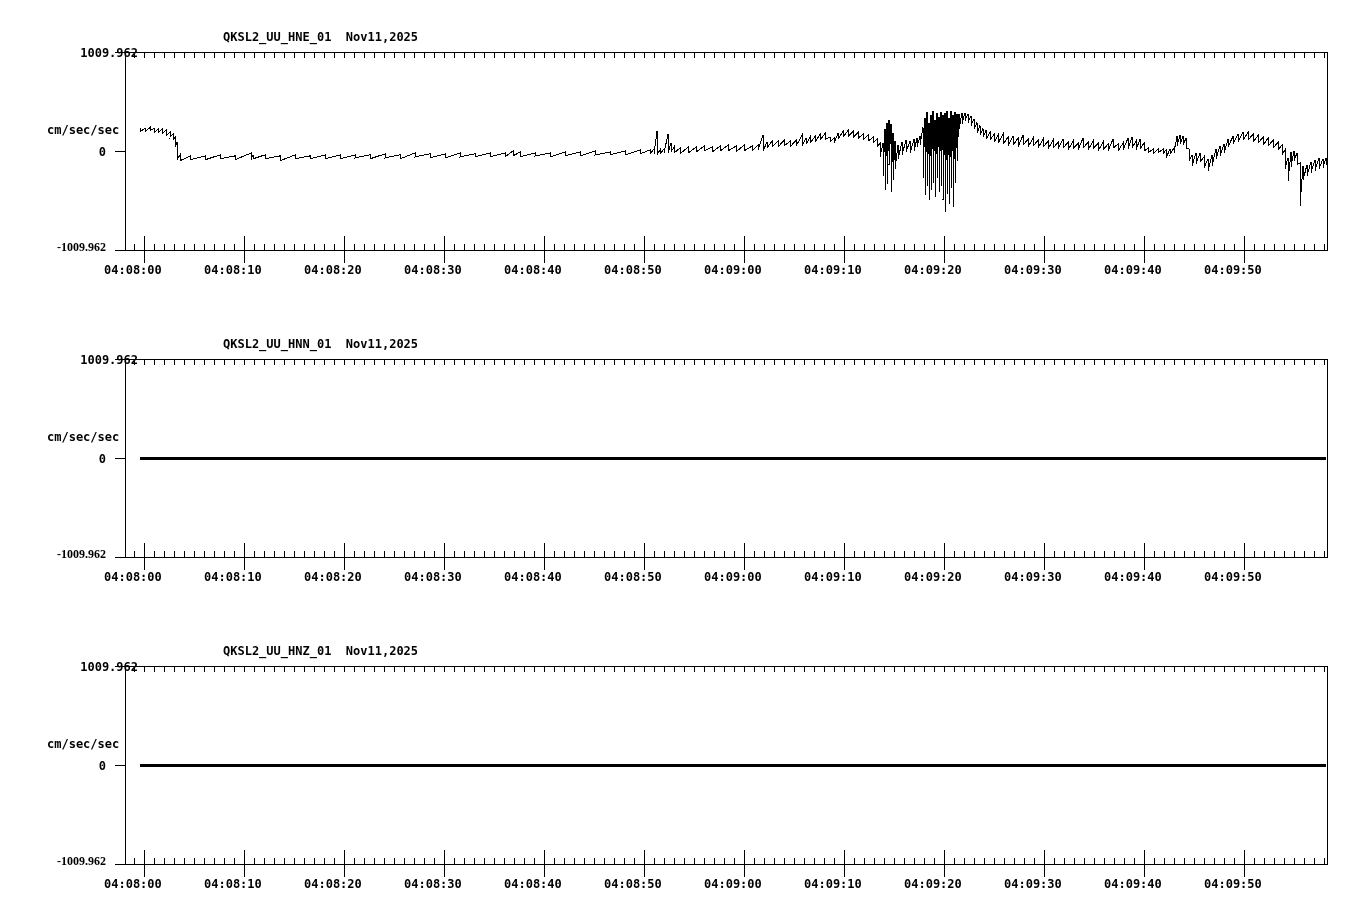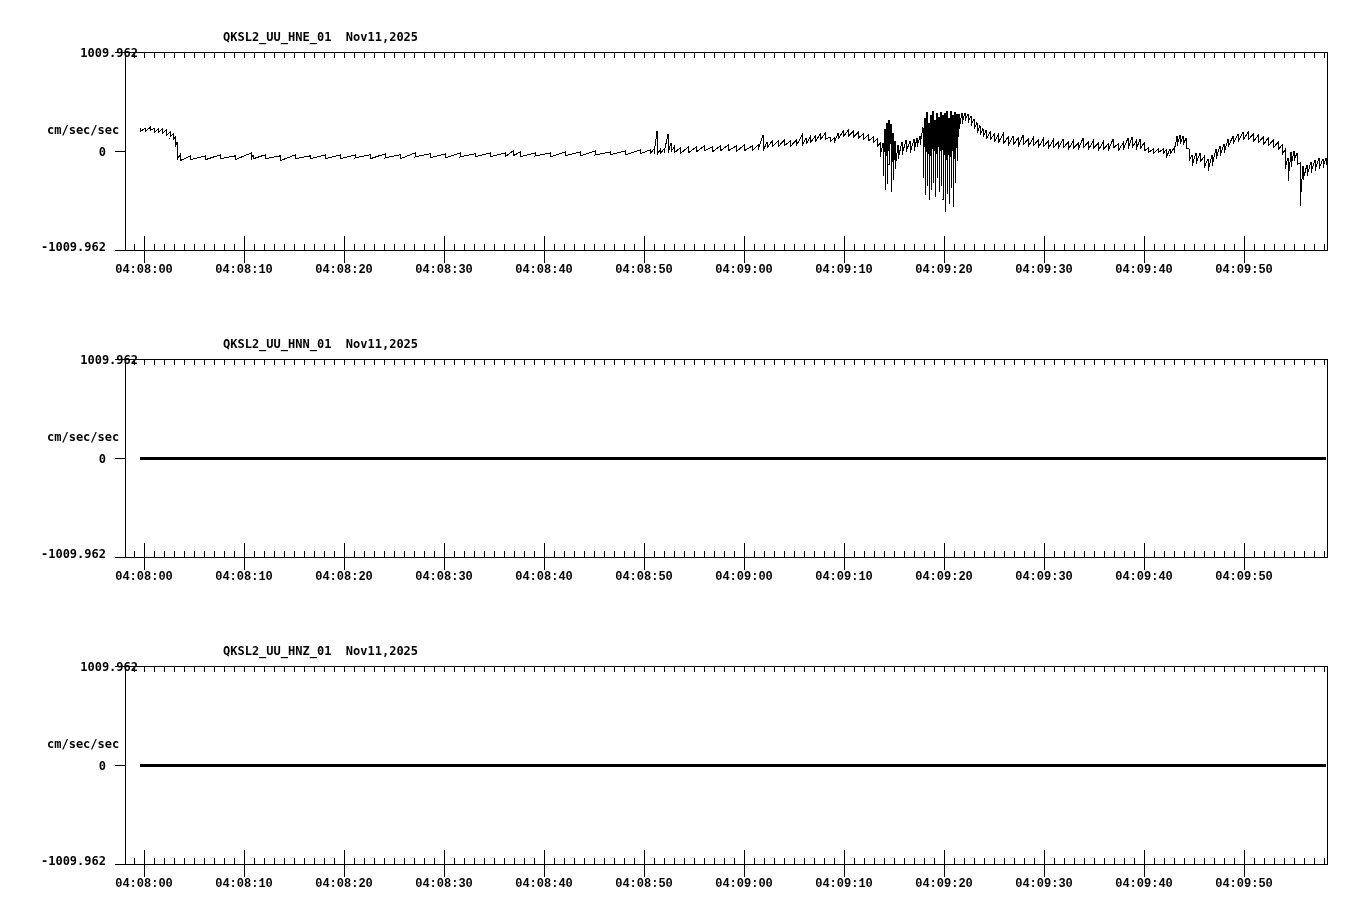--- a/index.html
+++ b/index.html
@@ -5,23 +5,23 @@
   html,body{margin:0;padding:0;background:#ffffff;}
   .screen{position:relative;width:1358px;height:924px;background:#fff;overflow:hidden;
           font-family:"DejaVu Sans Mono","Liberation Mono",monospace;font-weight:bold;
           font-size:12px;color:#000;}
   .plot{position:absolute;left:0;width:1358px;height:307px;margin-left:40px;}
   .plot svg{position:absolute;left:0;top:0;}
   .title{position:absolute;left:183px;top:30px;height:14px;line-height:14px;white-space:pre;}
   .ylab{position:absolute;left:0;width:66px;text-align:right;height:14px;line-height:14px;}
   .ytop{top:46px;padding-left:32px;}
   .yzero{top:145px;}
-  .ybot{top:240px;}
+  .ybot{top:240px;font-family:Liberation Serif, serif;}
   .yunit{position:absolute;left:7px;top:123px;height:14px;line-height:14px;text-align:left;width:auto;}
-  .xlab{position:absolute;top:263px;width:80px;text-align:center;height:14px;line-height:14px;font-family:Liberation Mono, monospace;}
+  .xlab{position:absolute;top:263px;width:80px;height:14px;line-height:14px;}
 </style>
 </head>
 <body>
 
 <div class="screen">
 
   <div class="plot" id="plot0" style="top:0px">
     <svg id="svg0" width="1358" height="307">
         <rect x="85" y="52" width="1202" height="198" fill="none" stroke="#000000" stroke-width="1" shape-rendering="crispEdges"></rect>
         <path d="M94 52V58M94 244V250M104 52V58M104 244V250M114 52V58M114 244V250M124 52V58M124 244V250M134 52V58M134 244V250M144 52V58M144 244V250M154 52V58M154 244V250M164 52V58M164 244V250M174 52V58M174 244V250M184 52V58M184 244V250M194 52V58M194 244V250M204 52V58M204 244V250M214 52V58M214 244V250M224 52V58M224 244V250M234 52V58M234 244V250M244 52V58M244 244V250M254 52V58M254 244V250M264 52V58M264 244V250M274 52V58M274 244V250M284 52V58M284 244V250M294 52V58M294 244V250M304 52V58M304 244V250M314 52V58M314 244V250M324 52V58M324 244V250M334 52V58M334 244V250M344 52V58M344 244V250M354 52V58M354 244V250M364 52V58M364 244V250M374 52V58M374 244V250M384 52V58M384 244V250M394 52V58M394 244V250M404 52V58M404 244V250M414 52V58M414 244V250M424 52V58M424 244V250M434 52V58M434 244V250M444 52V58M444 244V250M454 52V58M454 244V250M464 52V58M464 244V250M474 52V58M474 244V250M484 52V58M484 244V250M494 52V58M494 244V250M504 52V58M504 244V250M514 52V58M514 244V250M524 52V58M524 244V250M534 52V58M534 244V250M544 52V58M544 244V250M554 52V58M554 244V250M564 52V58M564 244V250M574 52V58M574 244V250M584 52V58M584 244V250M594 52V58M594 244V250M604 52V58M604 244V250M614 52V58M614 244V250M624 52V58M624 244V250M634 52V58M634 244V250M644 52V58M644 244V250M654 52V58M654 244V250M664 52V58M664 244V250M674 52V58M674 244V250M684 52V58M684 244V250M694 52V58M694 244V250M704 52V58M704 244V250M714 52V58M714 244V250M724 52V58M724 244V250M734 52V58M734 244V250M744 52V58M744 244V250M754 52V58M754 244V250M764 52V58M764 244V250M774 52V58M774 244V250M784 52V58M784 244V250M794 52V58M794 244V250M804 52V58M804 244V250M814 52V58M814 244V250M824 52V58M824 244V250M834 52V58M834 244V250M844 52V58M844 244V250M854 52V58M854 244V250M864 52V58M864 244V250M874 52V58M874 244V250M884 52V58M884 244V250M894 52V58M894 244V250M904 52V58M904 244V250M914 52V58M914 244V250M924 52V58M924 244V250M934 52V58M934 244V250M944 52V58M944 244V250M954 52V58M954 244V250M964 52V58M964 244V250M974 52V58M974 244V250M984 52V58M984 244V250M994 52V58M994 244V250M1004 52V58M1004 244V250M1014 52V58M1014 244V250M1024 52V58M1024 244V250M1034 52V58M1034 244V250M1044 52V58M1044 244V250M1054 52V58M1054 244V250M1064 52V58M1064 244V250M1074 52V58M1074 244V250M1084 52V58M1084 244V250M1094 52V58M1094 244V250M1104 52V58M1104 244V250M1114 52V58M1114 244V250M1124 52V58M1124 244V250M1134 52V58M1134 244V250M1144 52V58M1144 244V250M1154 52V58M1154 244V250M1164 52V58M1164 244V250M1174 52V58M1174 244V250M1184 52V58M1184 244V250M1194 52V58M1194 244V250M1204 52V58M1204 244V250M1214 52V58M1214 244V250M1224 52V58M1224 244V250M1234 52V58M1234 244V250M1244 52V58M1244 244V250M1254 52V58M1254 244V250M1264 52V58M1264 244V250M1274 52V58M1274 244V250M1284 52V58M1284 244V250M104 236V263M204 236V263M304 236V263M404 236V263M504 236V263M604 236V263M704 236V263M804 236V263M904 236V263M1004 236V263M1104 236V263M1204 236V263M75 52H85M75 151H85M75 250H85" stroke="#000000" fill="none" stroke-width="1" shape-rendering="crispEdges"></path>

